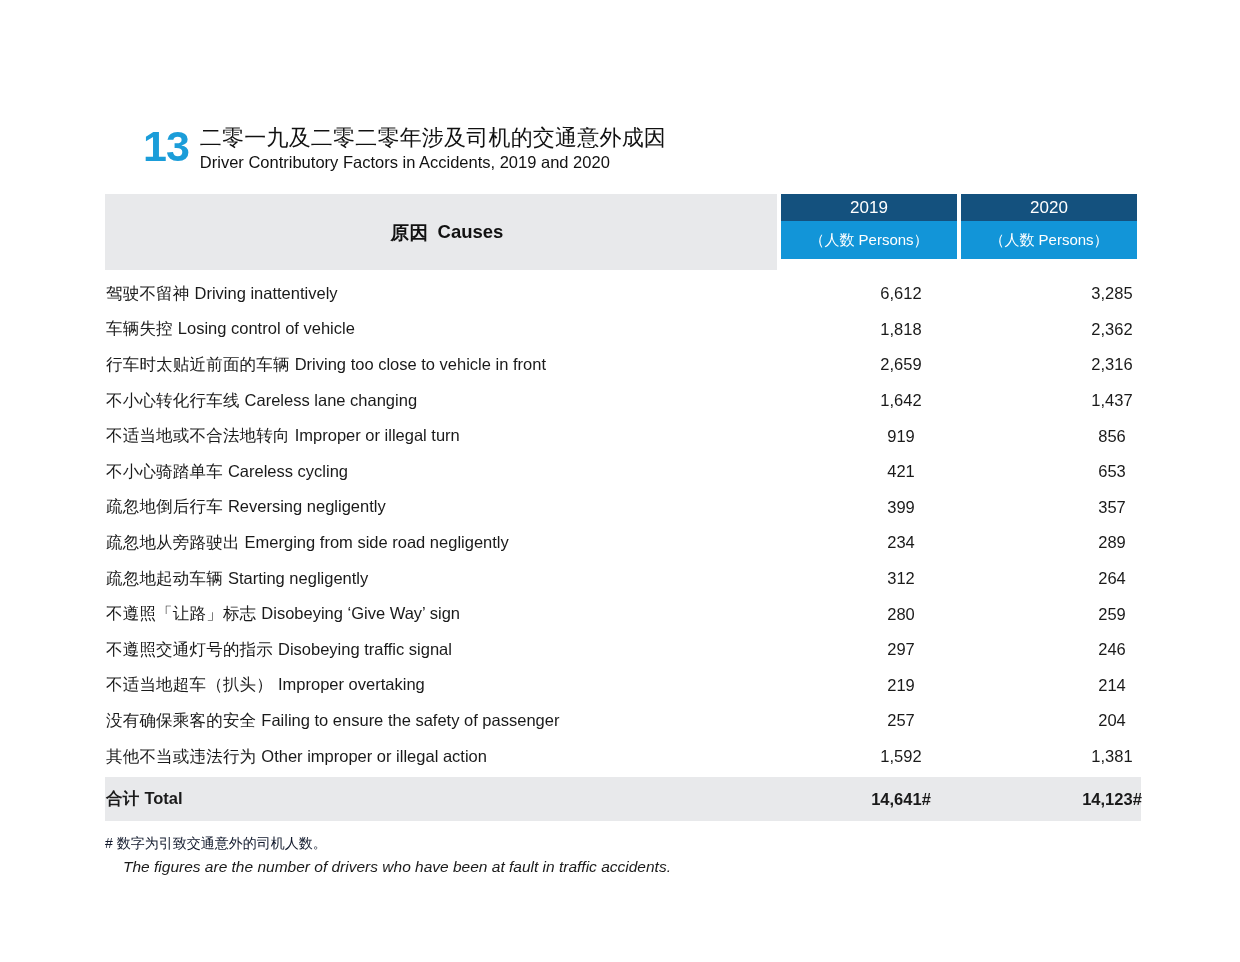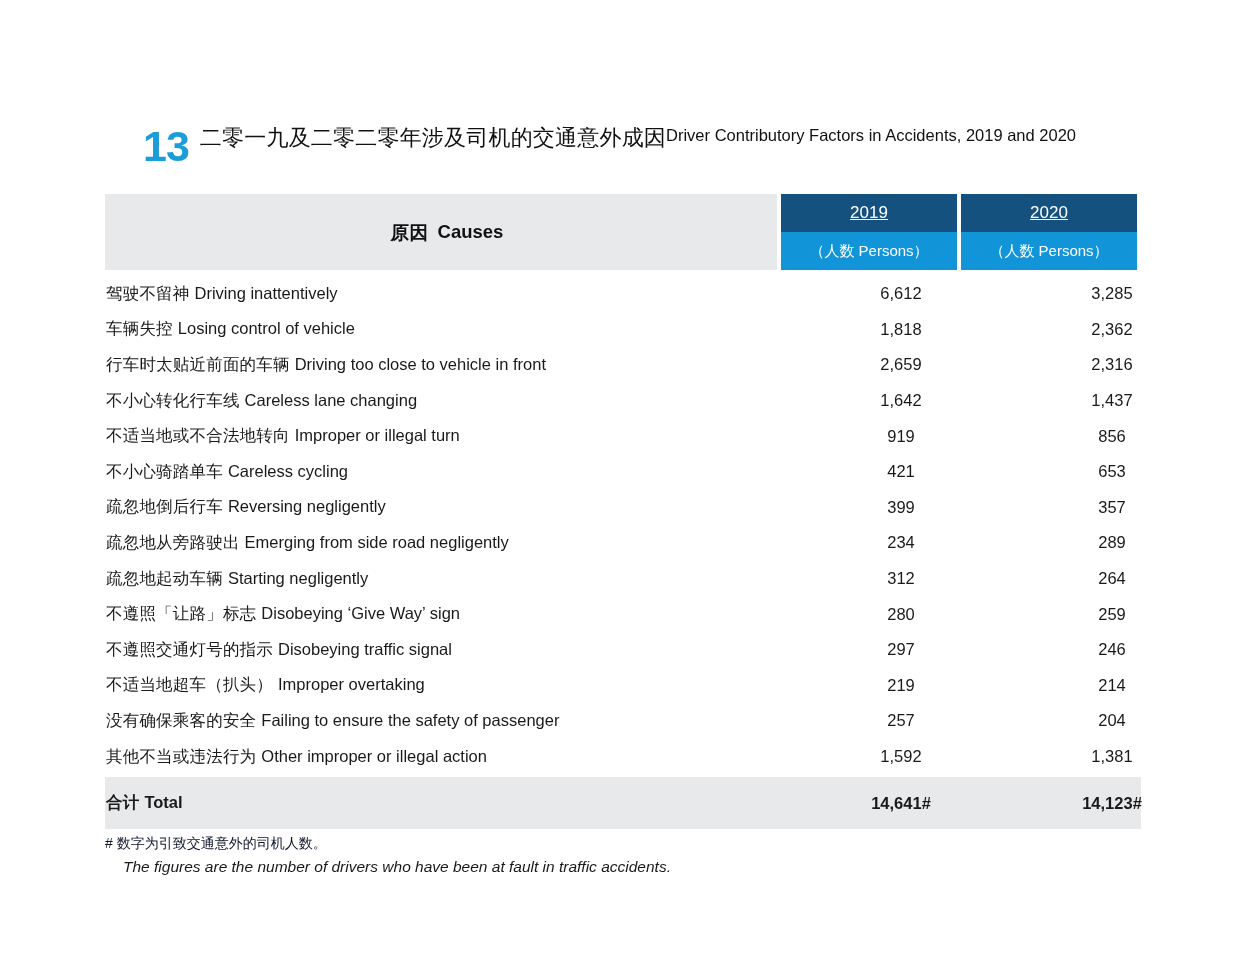--- a/index.html
+++ b/index.html
@@ -35,21 +35,21 @@
     font-size: 43px;
     line-height: 44px;
     font-weight: bold;
     color: #1b9dd9;
     letter-spacing: -1px;
     margin-right: 11px;
     margin-top: 2px;
   }
   .title-texts {
     display: flex;
-    flex-direction: row;
+    flex-direction: column;
     padding-top: 2px;
   }
   .title-zh {
     font-size: 22px;
     line-height: 27px;
     color: #111111;
     letter-spacing: 0.2px;
   }
   .title-en {
     font-size: 16.5px;
@@ -84,28 +84,27 @@
   .th-causes .zh { letter-spacing: 0.5px; margin-left: 12px; }
   .th-causes .en { margin-left: 9px; }
 
   .th-year {
     flex: 0 0 176px;
     display: flex;
     flex-direction: column;
     margin-left: 4px;
   }
   .th-year-top {
-    height: 38px;
+    height: 27px;
     background: #14517e;
     color: #ffffff;
     display: flex;
     align-items: center;
     justify-content: center;
     font-size: 17px;
-    text-decoration: underline;
   }
   .th-year-bot {
     height: 38px;
     background: #1295d8;
     color: #ffffff;
     display: flex;
     align-items: center;
     justify-content: center;
     font-size: 15px;
   }
@@ -131,21 +130,21 @@
     flex: 0 0 176px;
     margin-left: 4px;
     text-align: center;
     font-size: 16.5px;
     color: #1a1a1a;
   }
 
   .row-total {
     margin-top: 3px;
     background: #e8e9eb;
-    height: 52px;
+    height: 44px;
   }
   .row-total .cause,
   .row-total .val {
     font-weight: bold;
   }
   .row-total .cause { padding-left: 1px; }
 
   
   .footnote {
     position: absolute;

